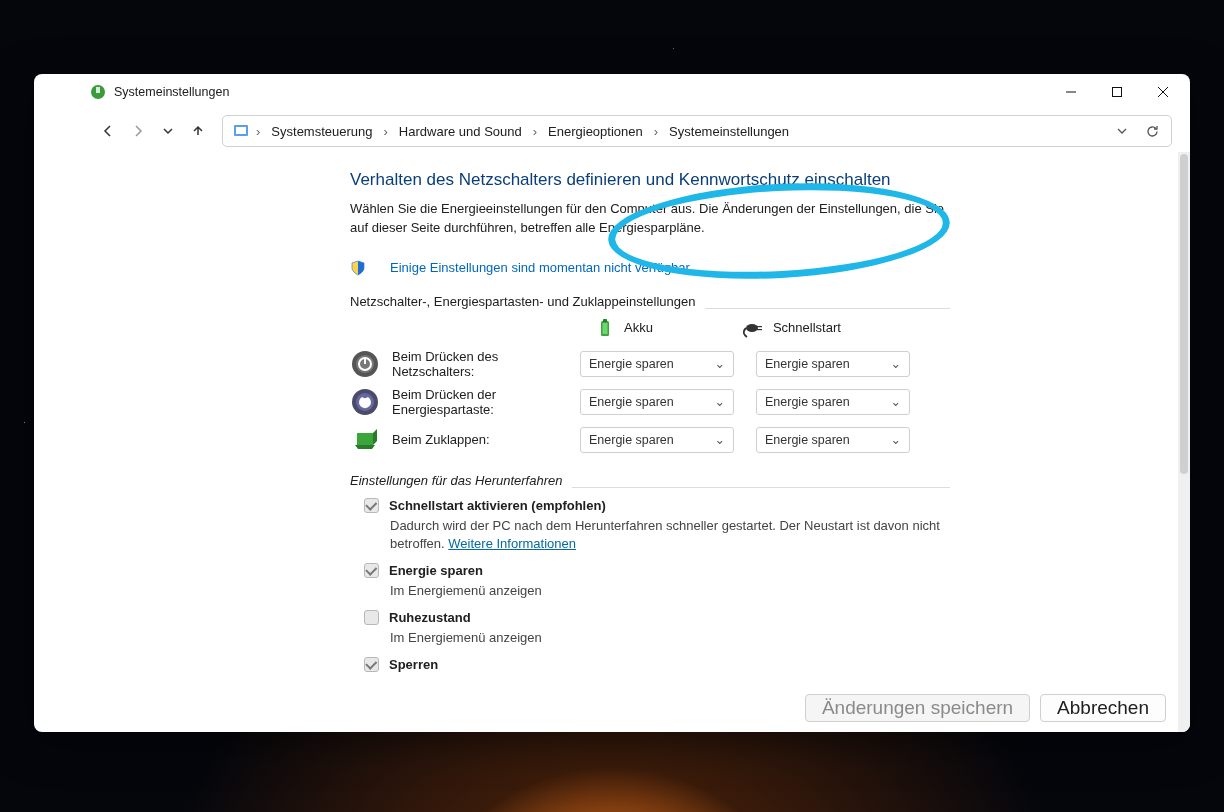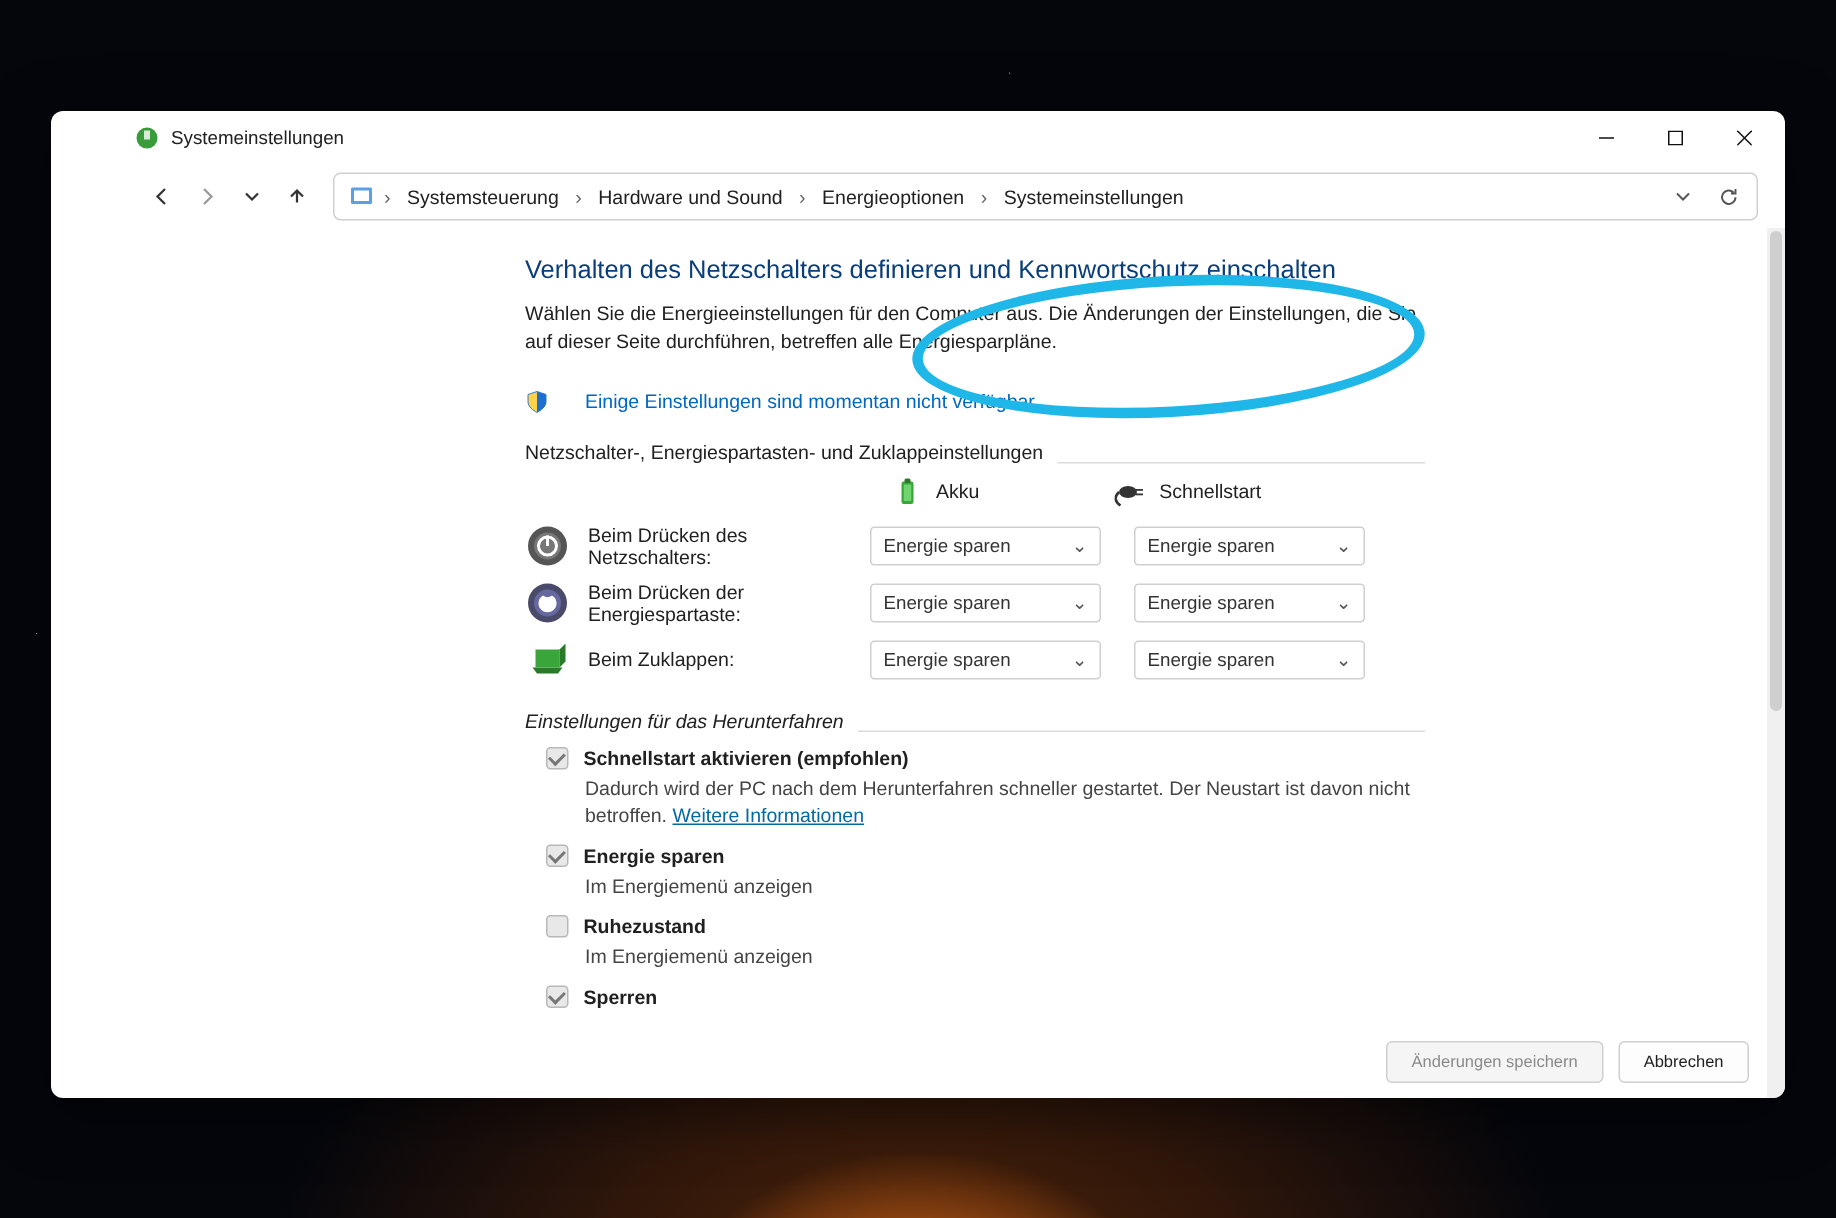--- a/index.html
+++ b/index.html
@@ -53,21 +53,21 @@
   .dd + .dd { margin-left:10px; }
   .shutdown-list { margin:4px 0 16px 14px; }
   .sd-item { margin:10px 0; }
   .sd-item .top { display:flex; align-items:center; gap:10px; }
   .sd-item .desc { margin:4px 0 0 26px; color:#444; line-height:1.4; }
   .sd-item .desc a { color:#0369a1; }
   .chk { width:15px; height:15px; border:1px solid #b8b8b8; border-radius:3px; background:#e8e8e8; display:inline-flex; align-items:center; justify-content:center; flex:0 0 auto; }
   .chk.checked::after { content:""; width:8px; height:5px; border-left:2px solid #777; border-bottom:2px solid #777; transform:rotate(-45deg) translate(0px,-1px); }
   .bold { font-weight:600; }
   .footer { position:absolute; bottom:10px; right:24px; display:flex; gap:10px; }
-  .btn { height:28px; padding:0 16px; border:1px solid #cfcfcf; border-radius:4px; background:#fdfdfd; display:flex; align-items:center; font-size:11px; }
+  .btn { height:28px; padding:0 16px; border:1px solid #cfcfcf; border-radius:4px; background:#fdfdfd; display:flex; align-items:center; font-size:19px; }
   .btn.disabled { color:#8a8a8a; background:#f5f5f5; }
   .scrollbar-fake { position:absolute; right:0; top:0; bottom:0; width:12px; background:#f0f0f0; }
   .scrollbar-fake .thumb { position:absolute; left:2px; right:2px; top:2px; height:320px; background:#cfcfcf; border-radius:4px; }
   
   svg { display:block; }
 </style>
 </head>
 <body class="wallpaper-stars">
 
 <div class="window">

